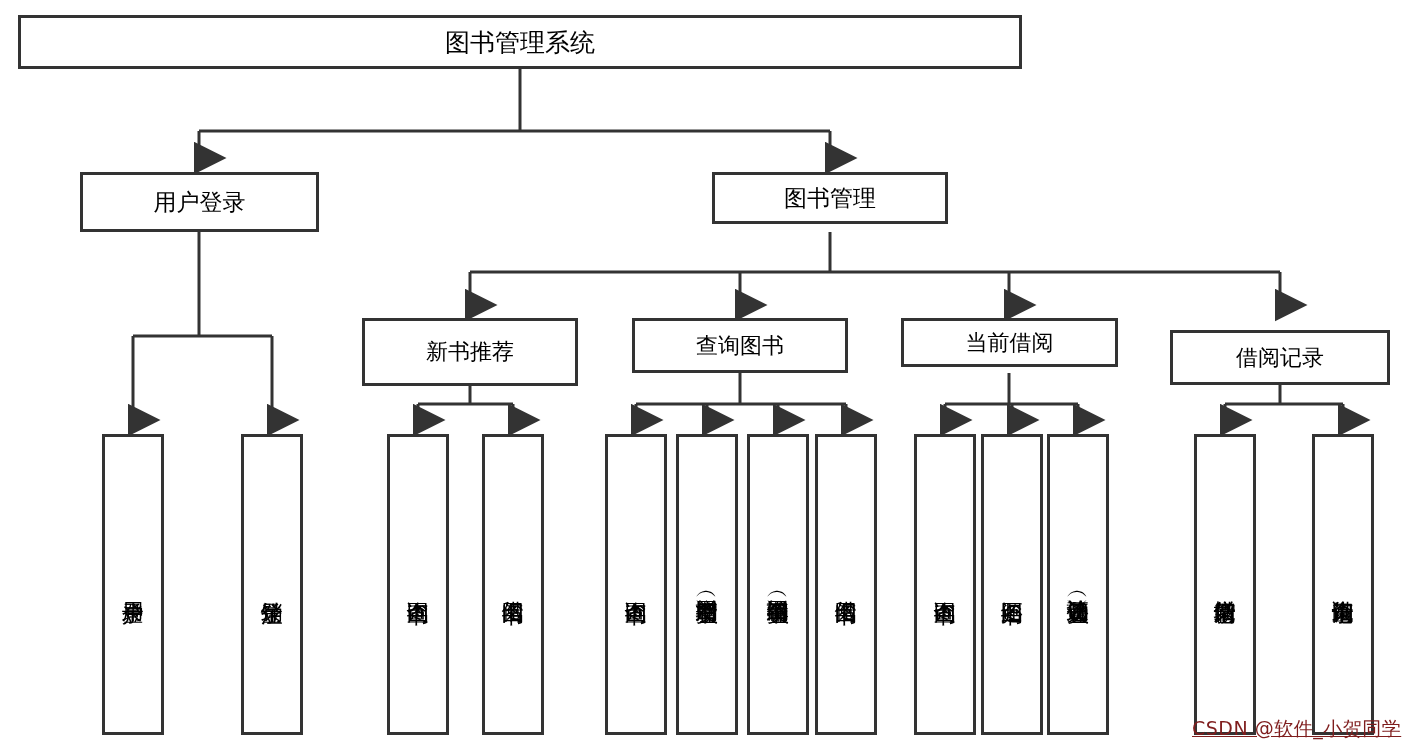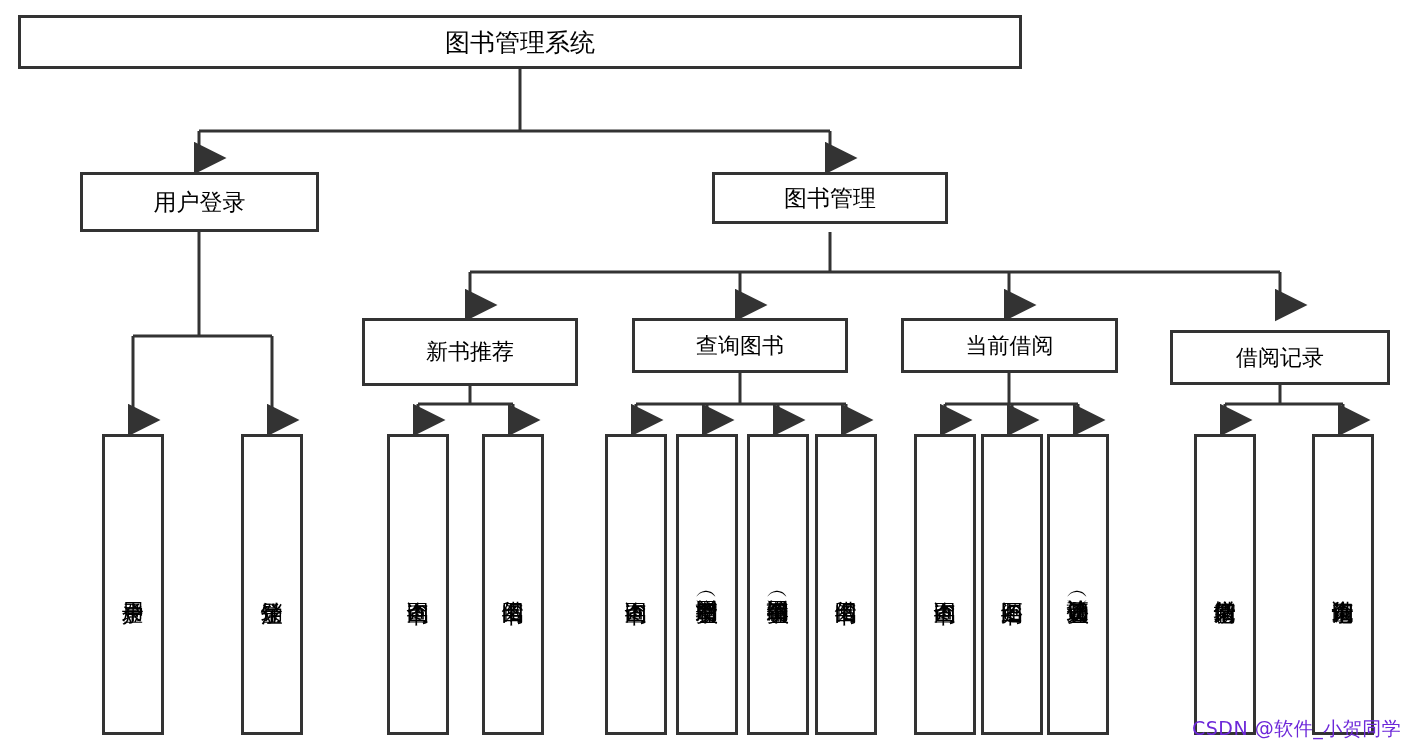--- a/index.html
+++ b/index.html
@@ -56,23 +56,24 @@
   }
   .leaf-text {
     writing-mode: vertical-rl;
     text-orientation: upright;
     white-space: pre-line;
     display: block;
   }
   .watermark {
     position: absolute;
     font-size: 19px;
-    color: #6d28d9;
+    color: #7f1d1d;
     white-space: nowrap;
     letter-spacing: 0.5px;
+    text-decoration: underline;
   }
 </style>
 </head>
 <body>
 
 <div id="canvas">
 
   <svg id="connectors" viewBox="0 0 1405 747" xmlns="http://www.w3.org/2000/svg">
     <defs>
       <marker id="arrow" viewBox="0 0 12 12" refX="6" refY="10" markerWidth="11" markerHeight="11" orient="auto-start-reverse">
@@ -133,21 +134,21 @@
   <div class="node level1" style="left:712px; top:172px; width:236px; height:52px;">
     <span>图书管理</span>
   </div>
 
   <div class="node level2" style="left:362px; top:318px; width:216px; height:68px;">
     <span>新书推荐</span>
   </div>
   <div class="node level2" style="left:632px; top:318px; width:216px; height:55px;">
     <span>查询图书</span>
   </div>
-  <div class="node level2" style="left:901px; top:318px; width:217px; height:55px;">
+  <div class="node level2" style="left:901px; top:318px; width:217px; height:49px;">
     <span>当前借阅</span>
   </div>
   <div class="node level2" style="left:1170px; top:318px; width:220px; height:55px;margin-top:12px;">
     <span>借阅记录</span>
   </div>
 
   <div class="node leaf" style="left:102px; top:434px; width:62px; height:301px;">
     <span class="leaf-text">用户登录</span>
   </div>
   <div class="node leaf" style="left:241px; top:434px; width:62px; height:301px;">

